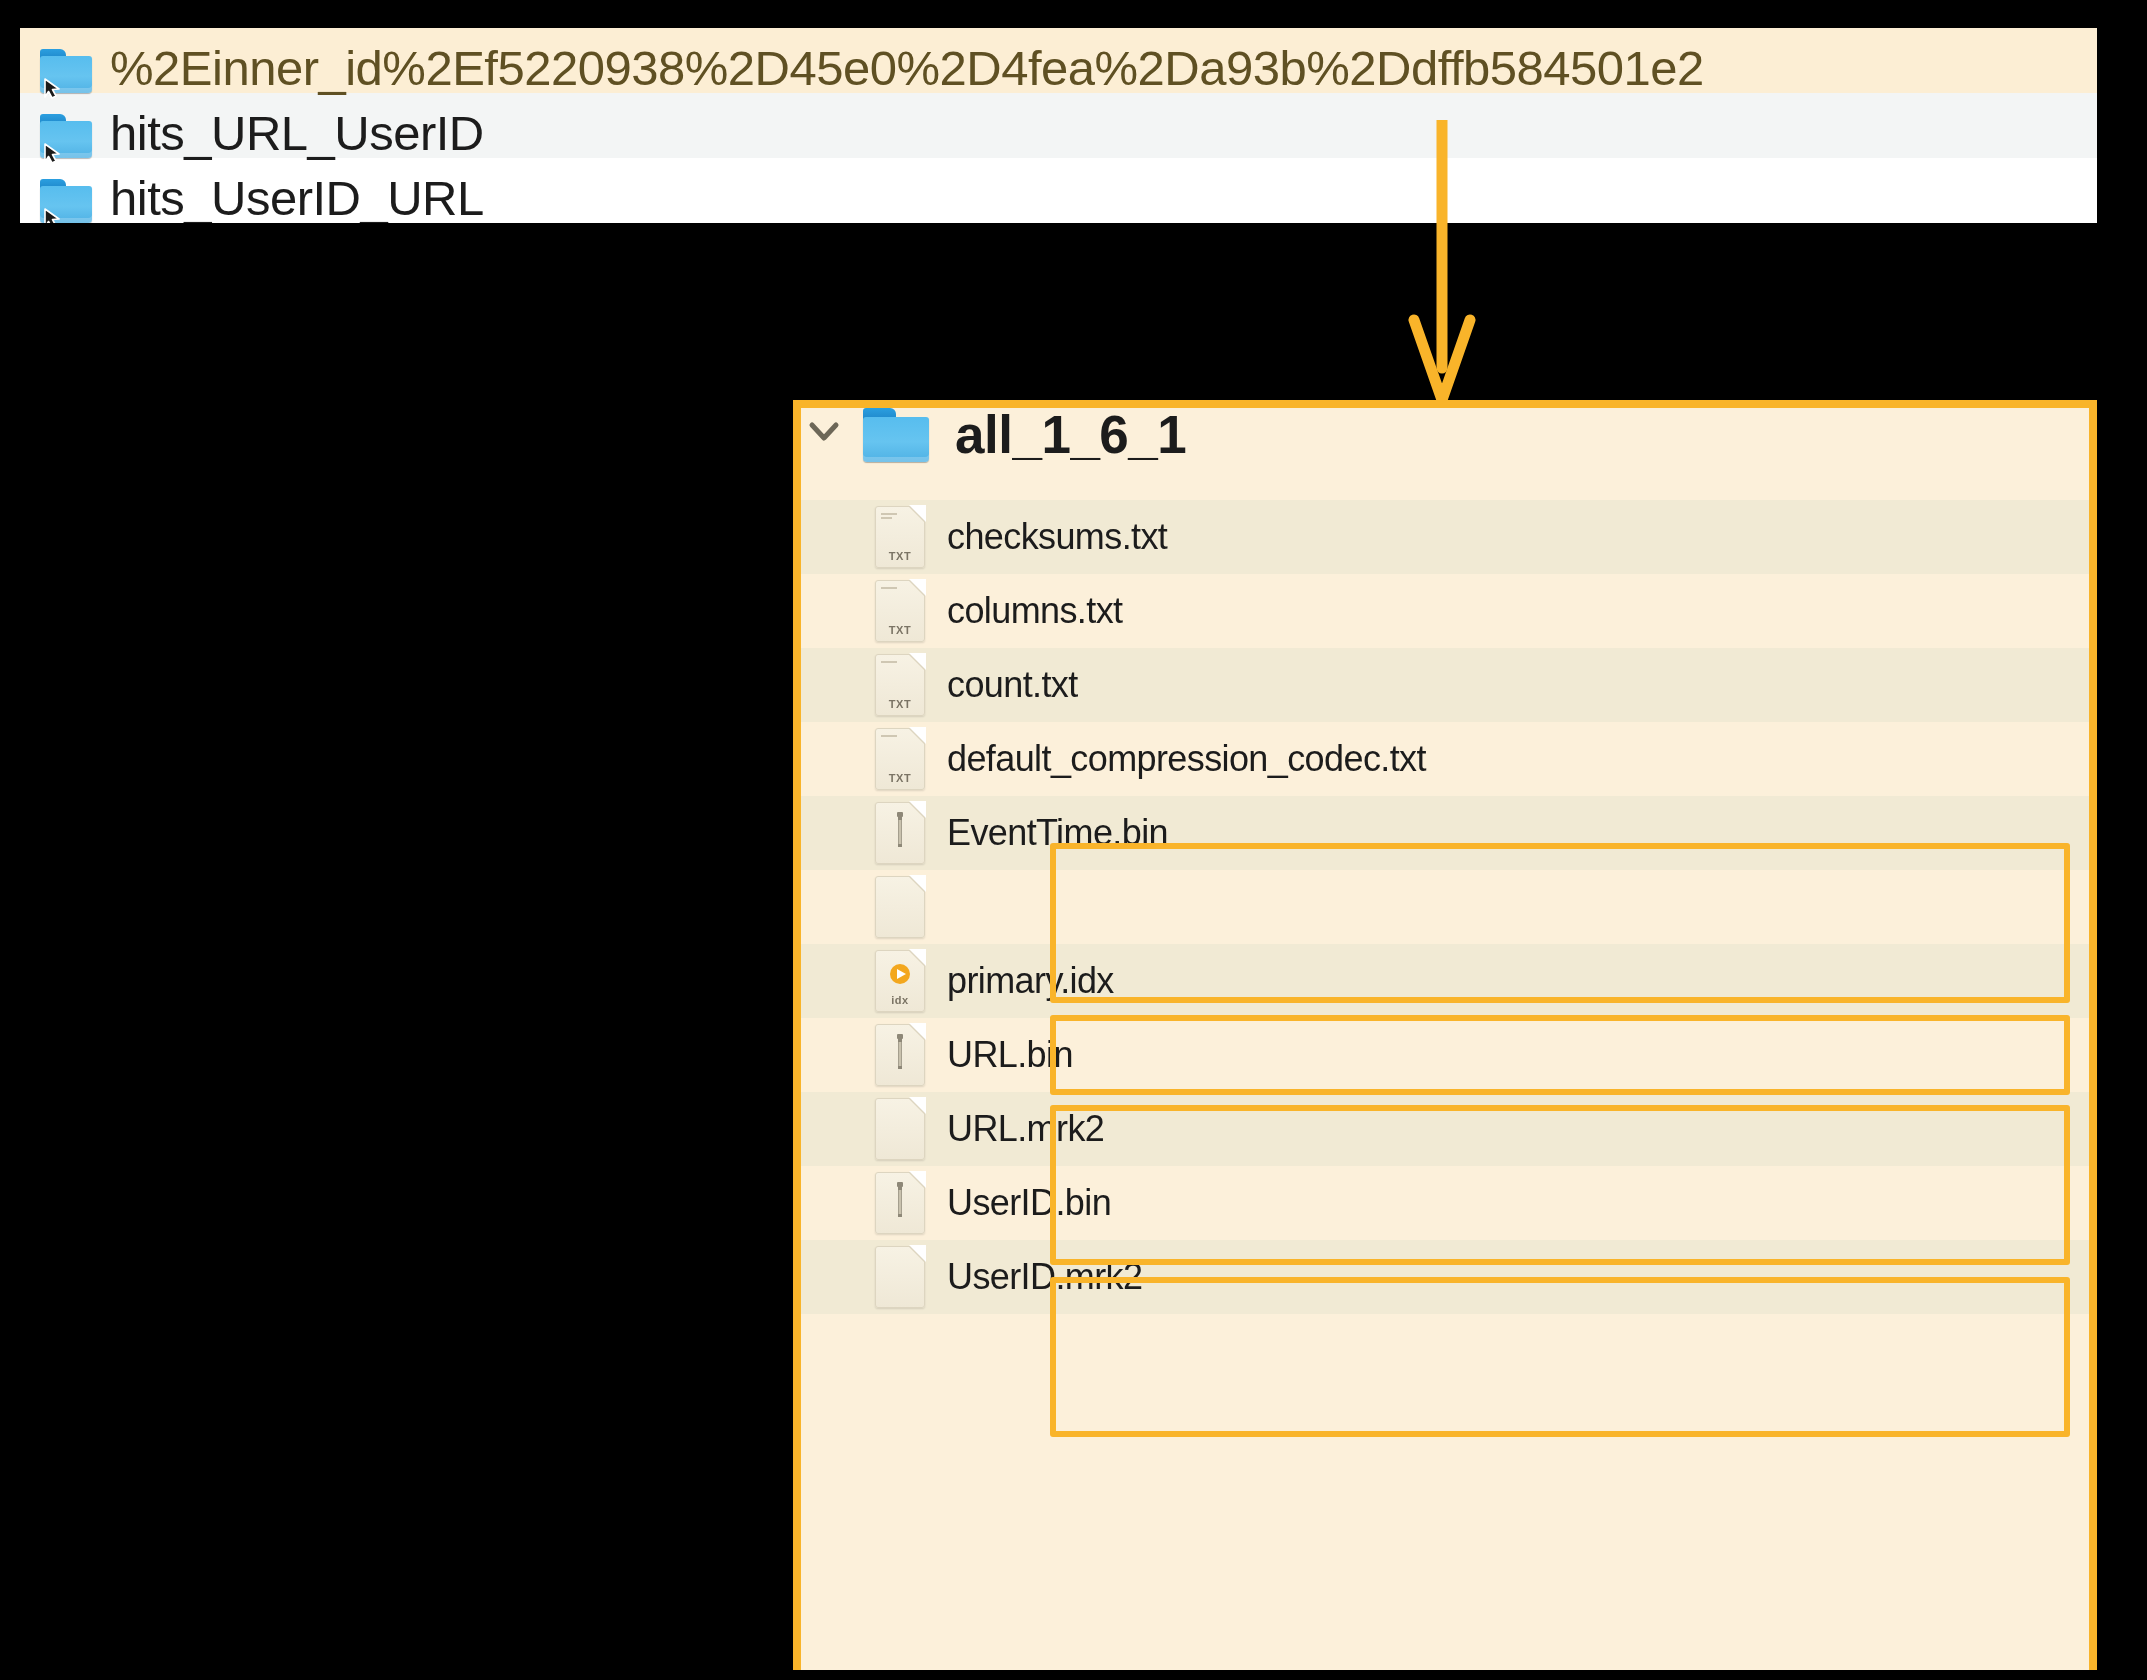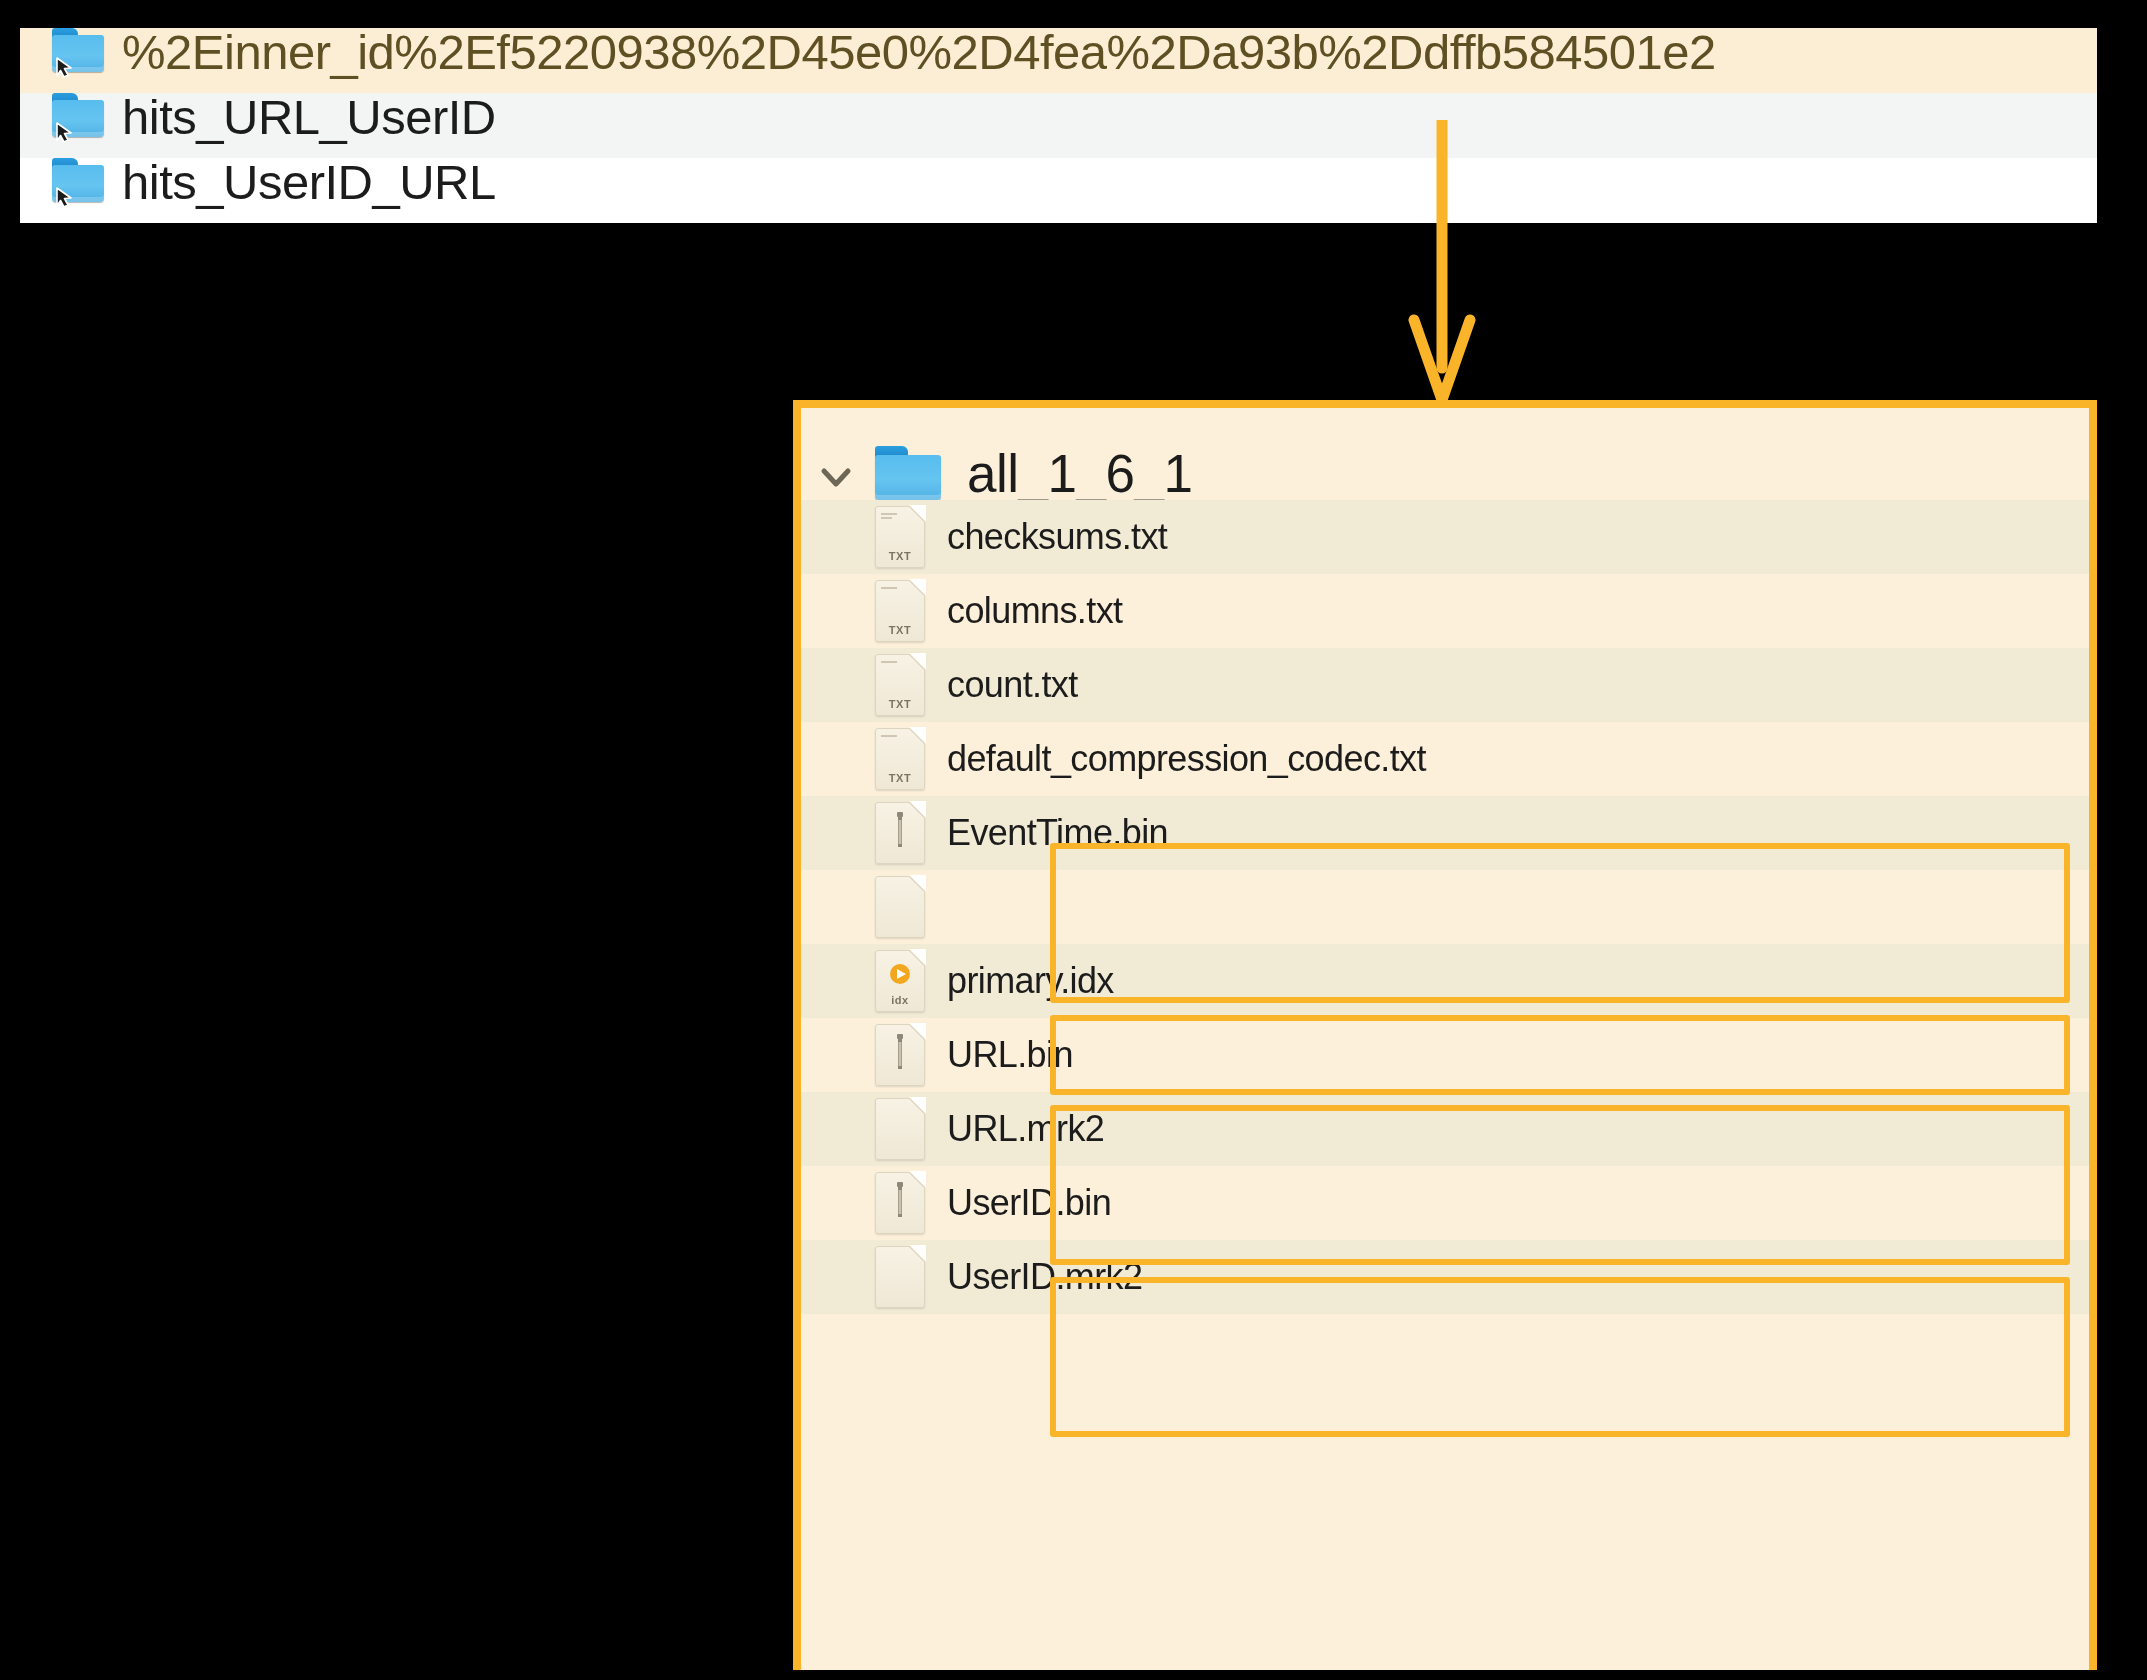--- a/index.html
+++ b/index.html
@@ -25,23 +25,23 @@
     left: 20px;
     top: 28px;
     width: 2077px;
     height: 195px;
     background: #ffffff;
     overflow: hidden;
   }
 
   .top-row {
     display: flex;
-    align-items: flex-start;
+    align-items: flex-end;
     height: 65px;
-    padding-left: 32px;
+    padding-left: 20px;
     white-space: nowrap;
   }
   .top-row.alt      { background: #f3f5f5; }
   .top-row.plain    { background: #ffffff; }
   .top-row.selected { background: #fceed4; }
 
   .top-row .label {
     font-size: 49px;
     color: #1c1c1c;
     letter-spacing: -0.5px;
@@ -95,24 +95,24 @@
     height: 1270px;
     background: #fcf0da;
     border: 8px solid #f9b42a;
     border-bottom: none;
     overflow: hidden;
   }
 
   
   #root-row {
     display: flex;
-    align-items: flex-end;
+    align-items: flex-start;
     height: 92px;
-    padding-left: 12px;
     background: #fcf0da;
+    font-weight: bold;
   }
   .chevron {
     width: 46px; height: 46px;
     flex: none;
     margin-right: 10px;
   }
   #root-row .folder-ico { width: 66px; height: 54px; margin-left: 6px; }
   #root-row .folder-ico .tab  { width: 33px; height: 13px; }
   #root-row .folder-ico .body { width: 66px; height: 45px; top: 9px; }
   #root-row .root-label {

